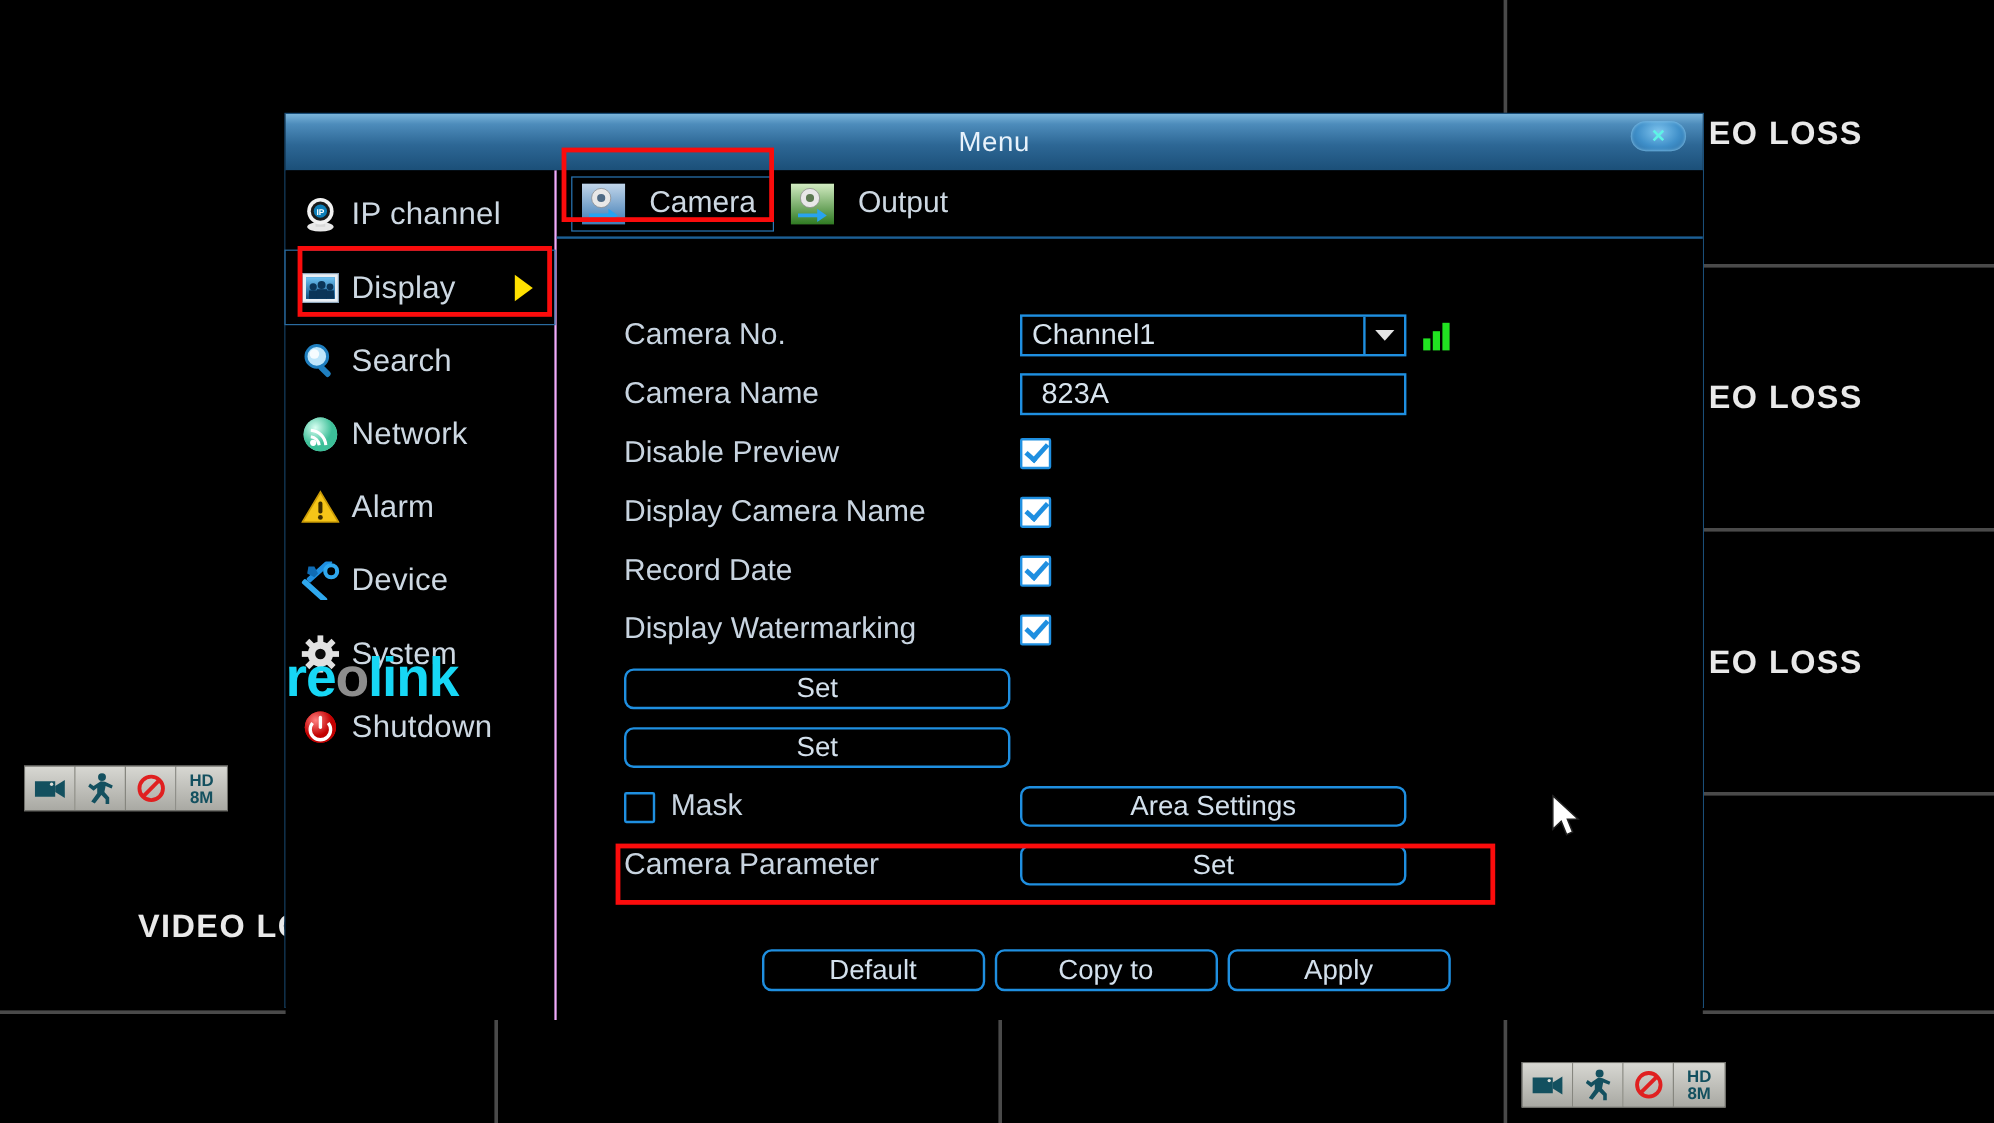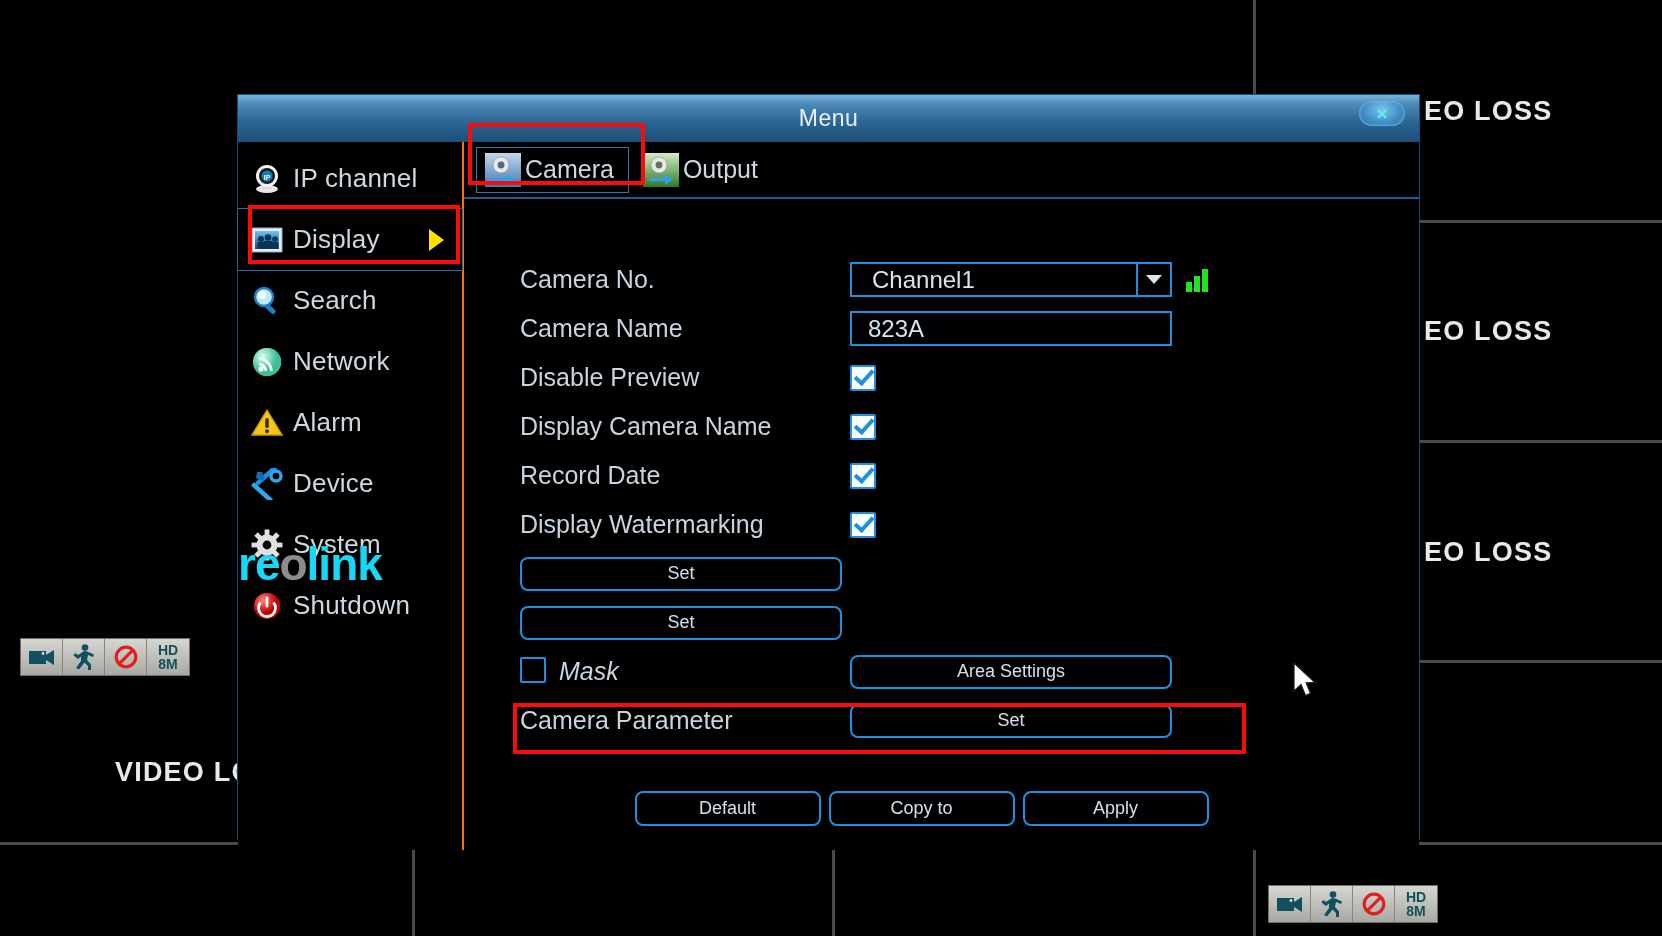--- a/index.html
+++ b/index.html
@@ -90,21 +90,21 @@
     cursor: pointer;
   }
   .close-x { color: #5ef3e6; font-size: 19px; line-height: 19px; font-weight: bold; }
 
   .dialog-body { display: flex; height: calc(100% - 36px); }
 
   
   .sidebar {
     width: 226px;
     background: #000;
-    border-right: 2px solid #f97316;
+    border-right: 2px solid #f0abfc;
     padding-top: 6px;
     position: relative;
     flex: 0 0 226px;
   }
   .side-item {
     position: relative;
     display: flex;
     align-items: center;
     height: 61px;
     padding-left: 13px;
@@ -143,21 +143,21 @@
   .content { flex: 1; position: relative; background: #000; }
   .tabs {
     display: flex;
     height: 57px;
     align-items: center;
     padding-left: 12px;
     gap: 6px;
     border-bottom: 2px solid #1c5f95;
   }
   .tab {
-    display: flex; align-items: center; gap: 4px;
+    display: flex; align-items: center; gap: 20px;
     padding: 5px 14px 5px 8px;
     cursor: pointer;
   }
   .tab.active { border: 1px solid #2a78b8; }
   .tab-label {
     color: #cdd8e2; font-size: 25px; font-weight: 300;
     font-family: "Liberation Sans", sans-serif;
   }
   .tab-icon {
     width: 36px; height: 34px; flex: 0 0 36px;
@@ -183,21 +183,21 @@
   .select-box {
     width: 322px; height: 35px;
     border: 2px solid #1f8fe0;
     background: #000;
     display: flex; align-items: center;
     cursor: pointer;
   }
   .select-value {
     flex: 1;
     color: #d8e4ee; font-size: 24px; font-weight: 300;
-    padding-left: 20px;
+    padding-left: 8px;
     font-family: "Liberation Sans", sans-serif;
   }
   .select-arrow-box {
     width: 34px; height: 100%;
     border-left: 2px solid #1f8fe0;
     display: flex; align-items: center; justify-content: center;
   }
   .caret {
     width: 0; height: 0;
     border-left: 8px solid transparent;
@@ -241,27 +241,27 @@
     transform: rotate(42deg) translate(-1px, -2px);
   }
   .checkbox.empty { background: #000; }
 
   .btn {
     width: 322px; height: 34px;
     border: 2px solid #1f8fe0;
     border-radius: 8px;
     background: #000;
     color: #d3e0ec;
-    font-size: 18px; font-weight: 300;
+    font-size: 23px; font-weight: 300;
     font-family: "Liberation Sans", sans-serif;
     display: flex; align-items: center; justify-content: center;
     cursor: pointer;
   }
 
-  .mask-row { display: flex; align-items: flex-start; gap: 13px; width: 330px; flex: 0 0 330px; font-style: italic; }
+  .mask-row { display: flex; align-items: flex-end; gap: 13px; width: 330px; flex: 0 0 330px; }
   .mask-label { color: #c8d4e0; font-size: 25px; font-weight: 300; font-family: "Liberation Sans", sans-serif; }
 
   .footer {
     position: absolute;
     bottom: 24px; left: 0; right: 0;
     display: flex; justify-content: center; gap: 8px;
     padding-right: 40px;
   }
   .footer .btn { width: 186px; height: 35px; }
 

